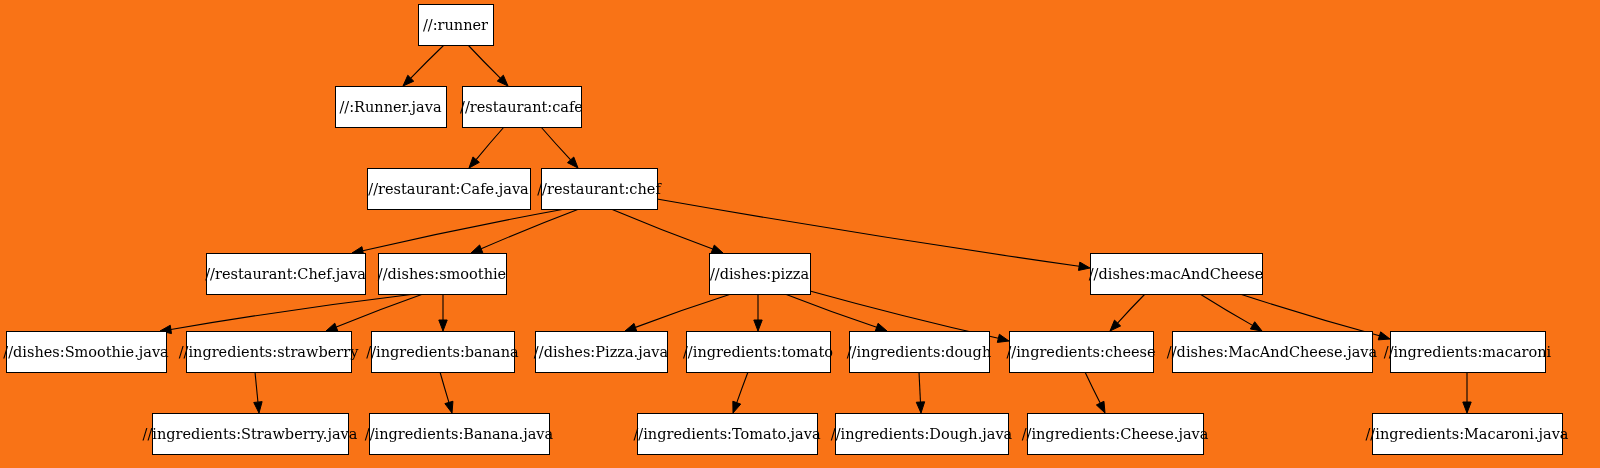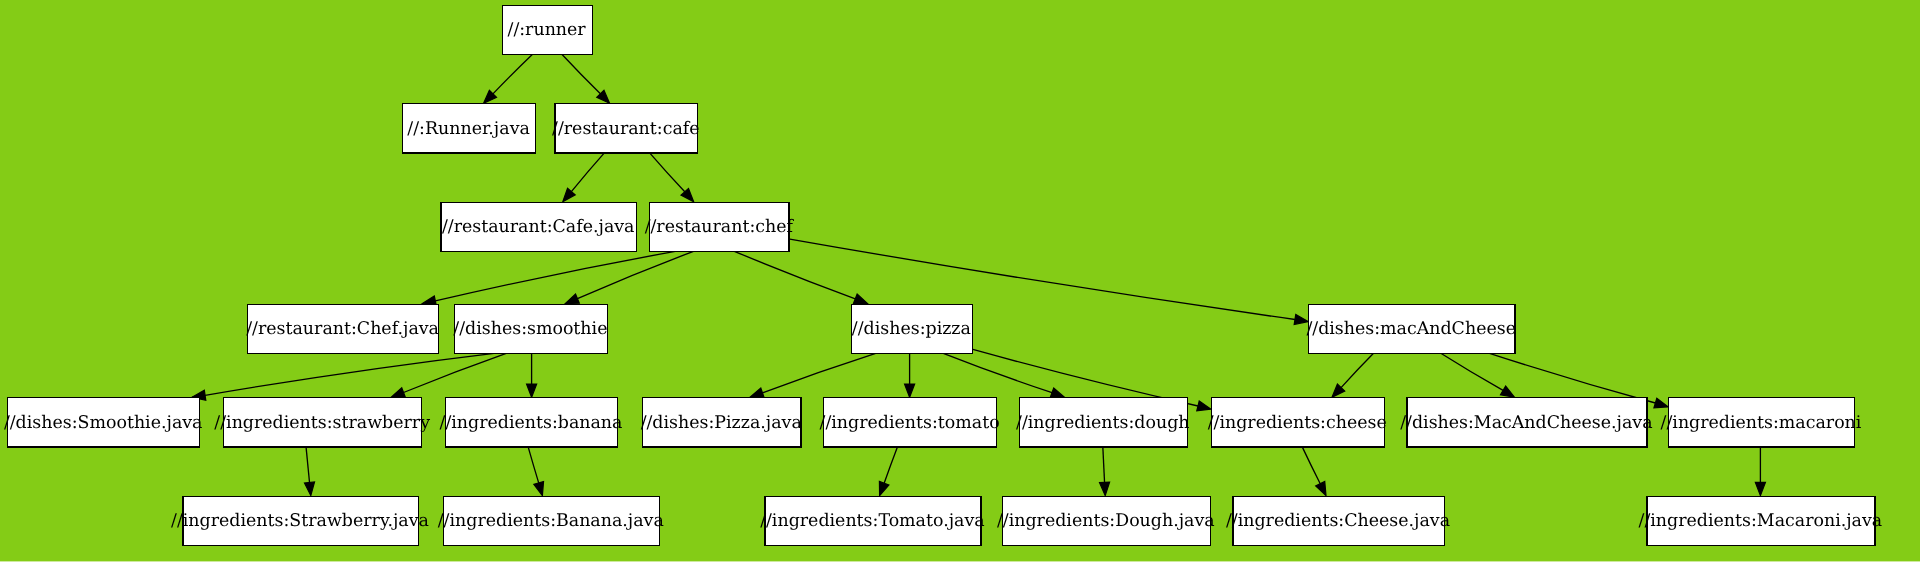--- a/index.html
+++ b/index.html
@@ -4,21 +4,21 @@
 <style>
   html, body {
     margin: 0;
     padding: 0;
     background: #ffffff;
   }
   #graph-root {
     position: relative;
     width: 1600px;
     height: 468px;
-    background: #84cc16;
+    background: #f97316;
     font-family: "DejaVu Serif", "Liberation Serif", serif;
     overflow: hidden;
   }
   #graph-svg {
     position: absolute;
     left: 0;
     top: 0;
     width: 1600px;
     height: 468px;
   }

